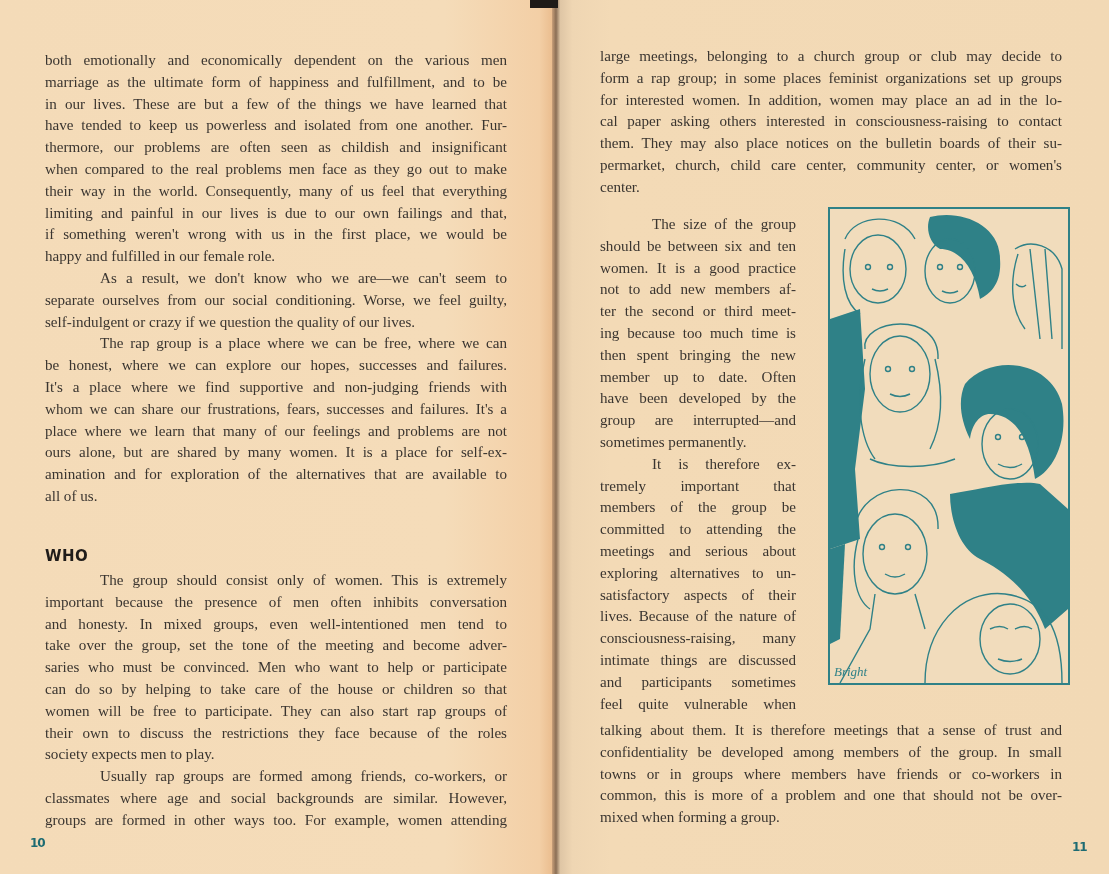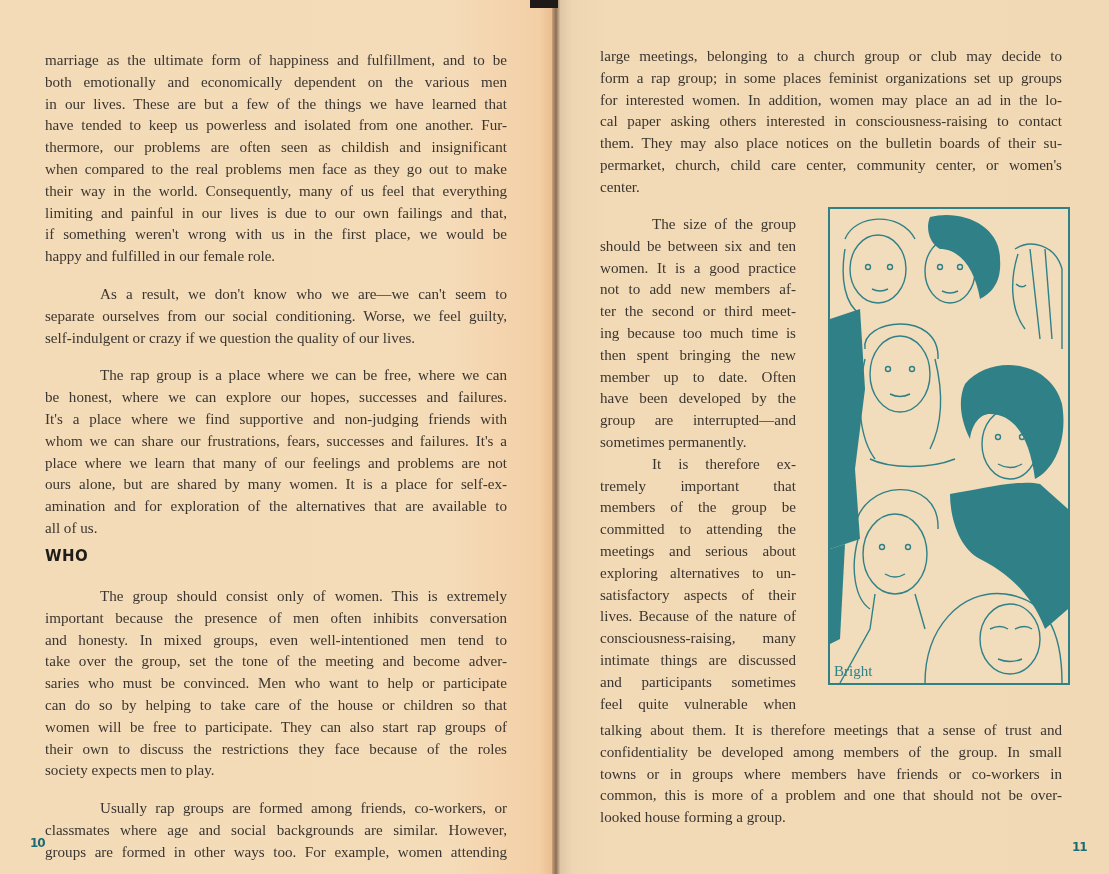--- a/index.html
+++ b/index.html
@@ -5,34 +5,34 @@
   html, body { margin:0; padding:0; }
   body { width:1109px; height:874px; overflow:hidden; background:#f3d9b5; position:relative; font-family:"Liberation Serif", "DejaVu Serif", serif; color:#3a3530; }
   .page { position:absolute; top:0; height:874px; }
   .page-left { left:0; width:556px; background:linear-gradient(to right, #f4dbb8 0%, #f5dcb9 80%, #f3cfa6 97%, #e8b888 100%); }
   .page-right { left:556px; width:553px; background:linear-gradient(to right, #d9c0a0 0%, #efd6b3 3%, #f3dab6 10%, #f2d9b5 100%); }
   .spine-shadow { position:absolute; left:552px; top:0; width:8px; height:874px; background:linear-gradient(to right, #c9a07a, #8a6e55 50%, #d9c0a0); }
   .top-dark { position:absolute; left:530px; top:0; width:28px; height:8px; background:#1e1a17; }
   .text-block { position:absolute; font-size:15.1px; line-height:21.8px; }
   .line { display:block; white-space:nowrap; text-align:justify; text-align-last:justify; }
   .line.last { text-align-last:left; }
-  .indent { padding-left:55px;margin-top:16px; }
+  .indent { padding-left:55px; }
   .heading { position:absolute; left:45px; top:528px; font-family:"DejaVu Sans", sans-serif; font-weight:900; font-size:15px; letter-spacing:0.5px; color:#1f1c1a;margin-top:19px; }
   .pagenum { position:absolute; font-family:"DejaVu Sans", sans-serif; font-weight:900; font-size:12px; color:#1d6b72; letter-spacing:-1px; }
   .illustration { position:absolute; left:828px; top:207px; width:238px; height:474px; border:2px solid #2f8187; background:#f1dcbc; overflow:hidden; }
   .illustration svg { width:100%; height:100%; display:block; }
-  .signature { position:absolute; left:4px; bottom:3px; font-size:15px; color:#2f8187; }
+  .signature { position:absolute; left:4px; bottom:3px; font-size:13px; font-style:italic; color:#2f8187; }
 </style>
 </head>
 <body>
 
 <div class="page page-left">
   <div class="text-block" style="left:45px; top:50px; width:462px;">
+    <span class="line">both emotionally and economically dependent on the various men</span>
     <span class="line">marriage as the ultimate form of happiness and fulfillment, and to be</span>
-    <span class="line">both emotionally and economically dependent on the various men</span>
     <span class="line">in our lives. These are but a few of the things we have learned that</span>
     <span class="line">have tended to keep us powerless and isolated from one another. Fur-</span>
     <span class="line">thermore, our problems are often seen as childish and insignificant</span>
     <span class="line">when compared to the real problems men face as they go out to make</span>
     <span class="line">their way in the world. Consequently, many of us feel that everything</span>
     <span class="line">limiting and painful in our lives is due to our own failings and that,</span>
     <span class="line">if something weren't wrong with us in the first place, we would be</span>
     <span class="line last">happy and fulfilled in our female role.</span>
     <span class="line indent">As a result, we don't know who we are—we can't seem to</span>
     <span class="line">separate ourselves from our social conditioning. Worse, we feel guilty,</span>
@@ -102,21 +102,21 @@
     <span class="line">intimate things are discussed</span>
     <span class="line">and participants sometimes</span>
     <span class="line">feel quite vulnerable when</span>
   </div>
 
   <div class="text-block" style="left:44px; top:720px; width:462px;">
     <span class="line">talking about them. It is therefore meetings that a sense of trust and</span>
     <span class="line">confidentiality be developed among members of the group. In small</span>
     <span class="line">towns or in groups where members have friends or co-workers in</span>
     <span class="line">common, this is more of a problem and one that should not be over-</span>
-    <span class="line last">looked house forming a group.</span>
+    <span class="line last">mixed when forming a group.</span>
   </div>
 
   <div class="pagenum" style="left:516px; top:840px;">11</div>
 </div>
 
 <div class="illustration">
   <svg viewBox="0 0 238 474" preserveAspectRatio="none">
     <g fill="#2f8187" stroke="none">
 
       <path d="M0 110 L30 100 L35 180 L25 260 L30 330 L0 340 Z"></path>

